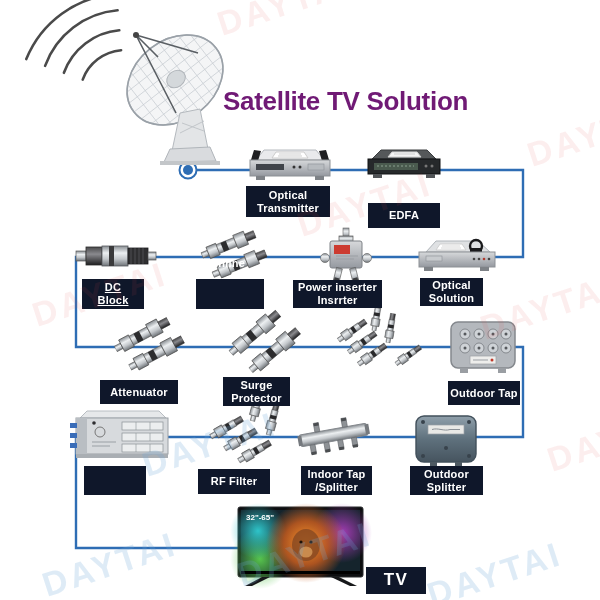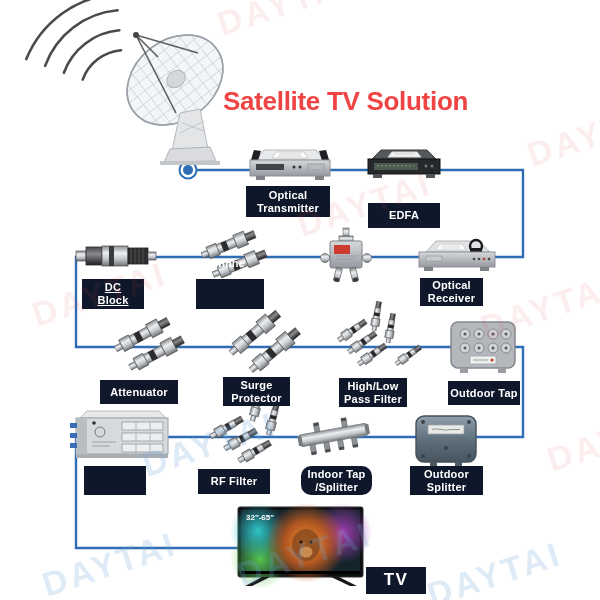--- a/index.html
+++ b/index.html
@@ -2,21 +2,21 @@
 <html><head>
 <meta charset="utf-8">
 <style>
   html,body{margin:0;padding:0;background:#fff;font-family:"Liberation Sans",sans-serif;}
   #canvas{position:relative;width:600px;height:600px;background:#ffffff;overflow:hidden;}
   .layer{position:absolute;left:0;top:0;width:600px;height:600px;}
   #lines-layer{z-index:1;}
   .dev{position:absolute;z-index:3;}
   .dev svg{display:block;width:100%;height:100%;overflow:visible;}
   #page-title{position:absolute;left:223px;top:86px;font-size:26px;font-weight:bold;
-    color:#ef4444;letter-spacing:-0.3px;z-index:4;white-space:nowrap;}
+    color:#701a75;letter-spacing:-0.3px;z-index:4;white-space:nowrap;}
   .lbl{position:absolute;background:#0f172a;color:#fff;display:flex;flex-direction:column;
     align-items:center;justify-content:center;font-weight:bold;font-size:11px;line-height:1.18;
     letter-spacing:.2px;text-align:center;z-index:5;white-space:nowrap;}
   .lbl.big{font-size:17px;letter-spacing:1.5px;}
   .wm{position:absolute;font-weight:bold;font-size:34px;letter-spacing:3px;z-index:6;
     pointer-events:none;transform:rotate(-18deg);white-space:nowrap;}
   .wm.red{color:#e34a4a;opacity:.09;}
   .wm.blue{color:#6fa8d8;opacity:.22;}
 </style>
 </head>
@@ -393,46 +393,46 @@
         <span>EDFA</span>
       </div>
       <div class="lbl" style="left: 82px; top: 279px; width: 62px; height: 30px; text-decoration: underline;">
         <span>DC</span>
         <span>Block</span>
       </div>
       <div class="lbl" style="left: 196px; top: 279px; width: 68px; height: 30px; gap: 48px;">
         <span>Inline</span>
         <span>Amplifier</span>
       </div>
+      <div class="lbl" style="left: 293px; top: 280px; width: 89px; height: 28px;">
+        <span>Power inserter</span>
+        <span>Insrrter</span>
+      </div>
       <div class="lbl" style="left: 420px; top: 278px; width: 63px; height: 28px;">
         <span>Optical</span>
-        <span>Receiver</span>
+        <span>Solution</span>
       </div>
       <div class="lbl" style="left: 100px; top: 380px; width: 78px; height: 24px;">
         <span>Attenuator</span>
       </div>
       <div class="lbl" style="left: 223px; top: 377px; width: 67px; height: 29px;">
         <span>Surge</span>
         <span>Protector</span>
       </div>
-      <div class="lbl" style="left: 339px; top: 378px; width: 68px; height: 29px;">
-        <span>High/Low</span>
-        <span>Pass Filter</span>
-      </div>
       <div class="lbl" style="left: 448px; top: 381px; width: 72px; height: 24px;">
         <span>Outdoor Tap</span>
       </div>
       <div class="lbl" style="left: 84px; top: 466px; width: 62px; height: 29px; gap: 24px;">
         <span>House</span>
         <span>Amplifier</span>
       </div>
       <div class="lbl" style="left: 198px; top: 469px; width: 72px; height: 25px;">
         <span>RF Filter</span>
       </div>
-      <div class="lbl" style="left: 301px; top: 466px; width: 71px; height: 29px; border-radius: 10px;">
+      <div class="lbl" style="left: 301px; top: 466px; width: 71px; height: 29px;">
         <span>Indoor Tap</span>
         <span>/Splitter</span>
       </div>
       <div class="lbl" style="left: 410px; top: 466px; width: 73px; height: 29px;">
         <span>Outdoor</span>
         <span>Splitter</span>
       </div>
       <div class="lbl big" style="left: 366px; top: 536px; width: 60px; height: 27px; margin-top: 31px;">
         <span>TV</span>
       </div>

